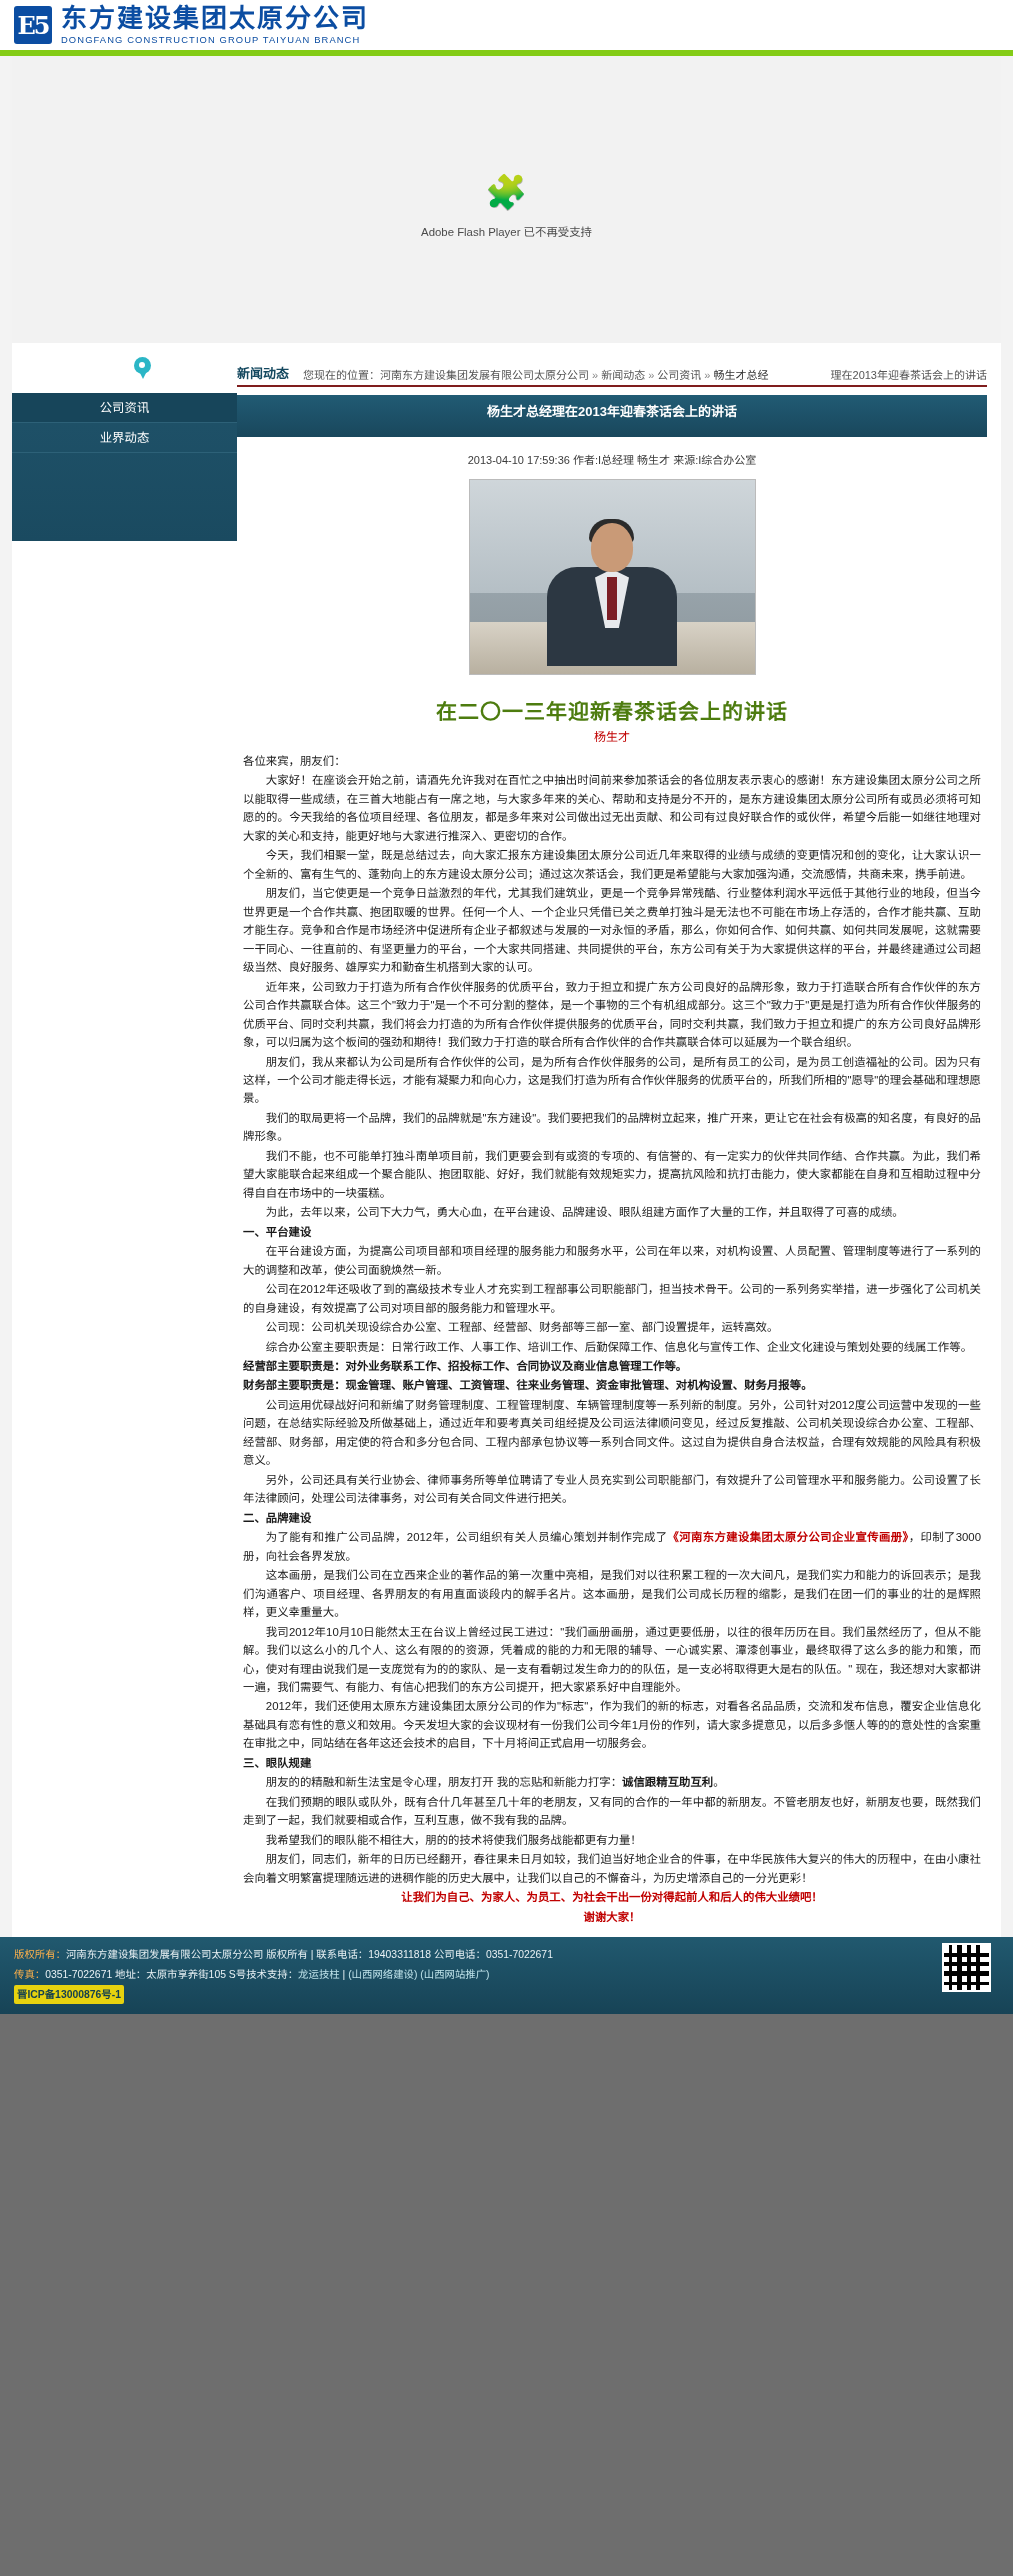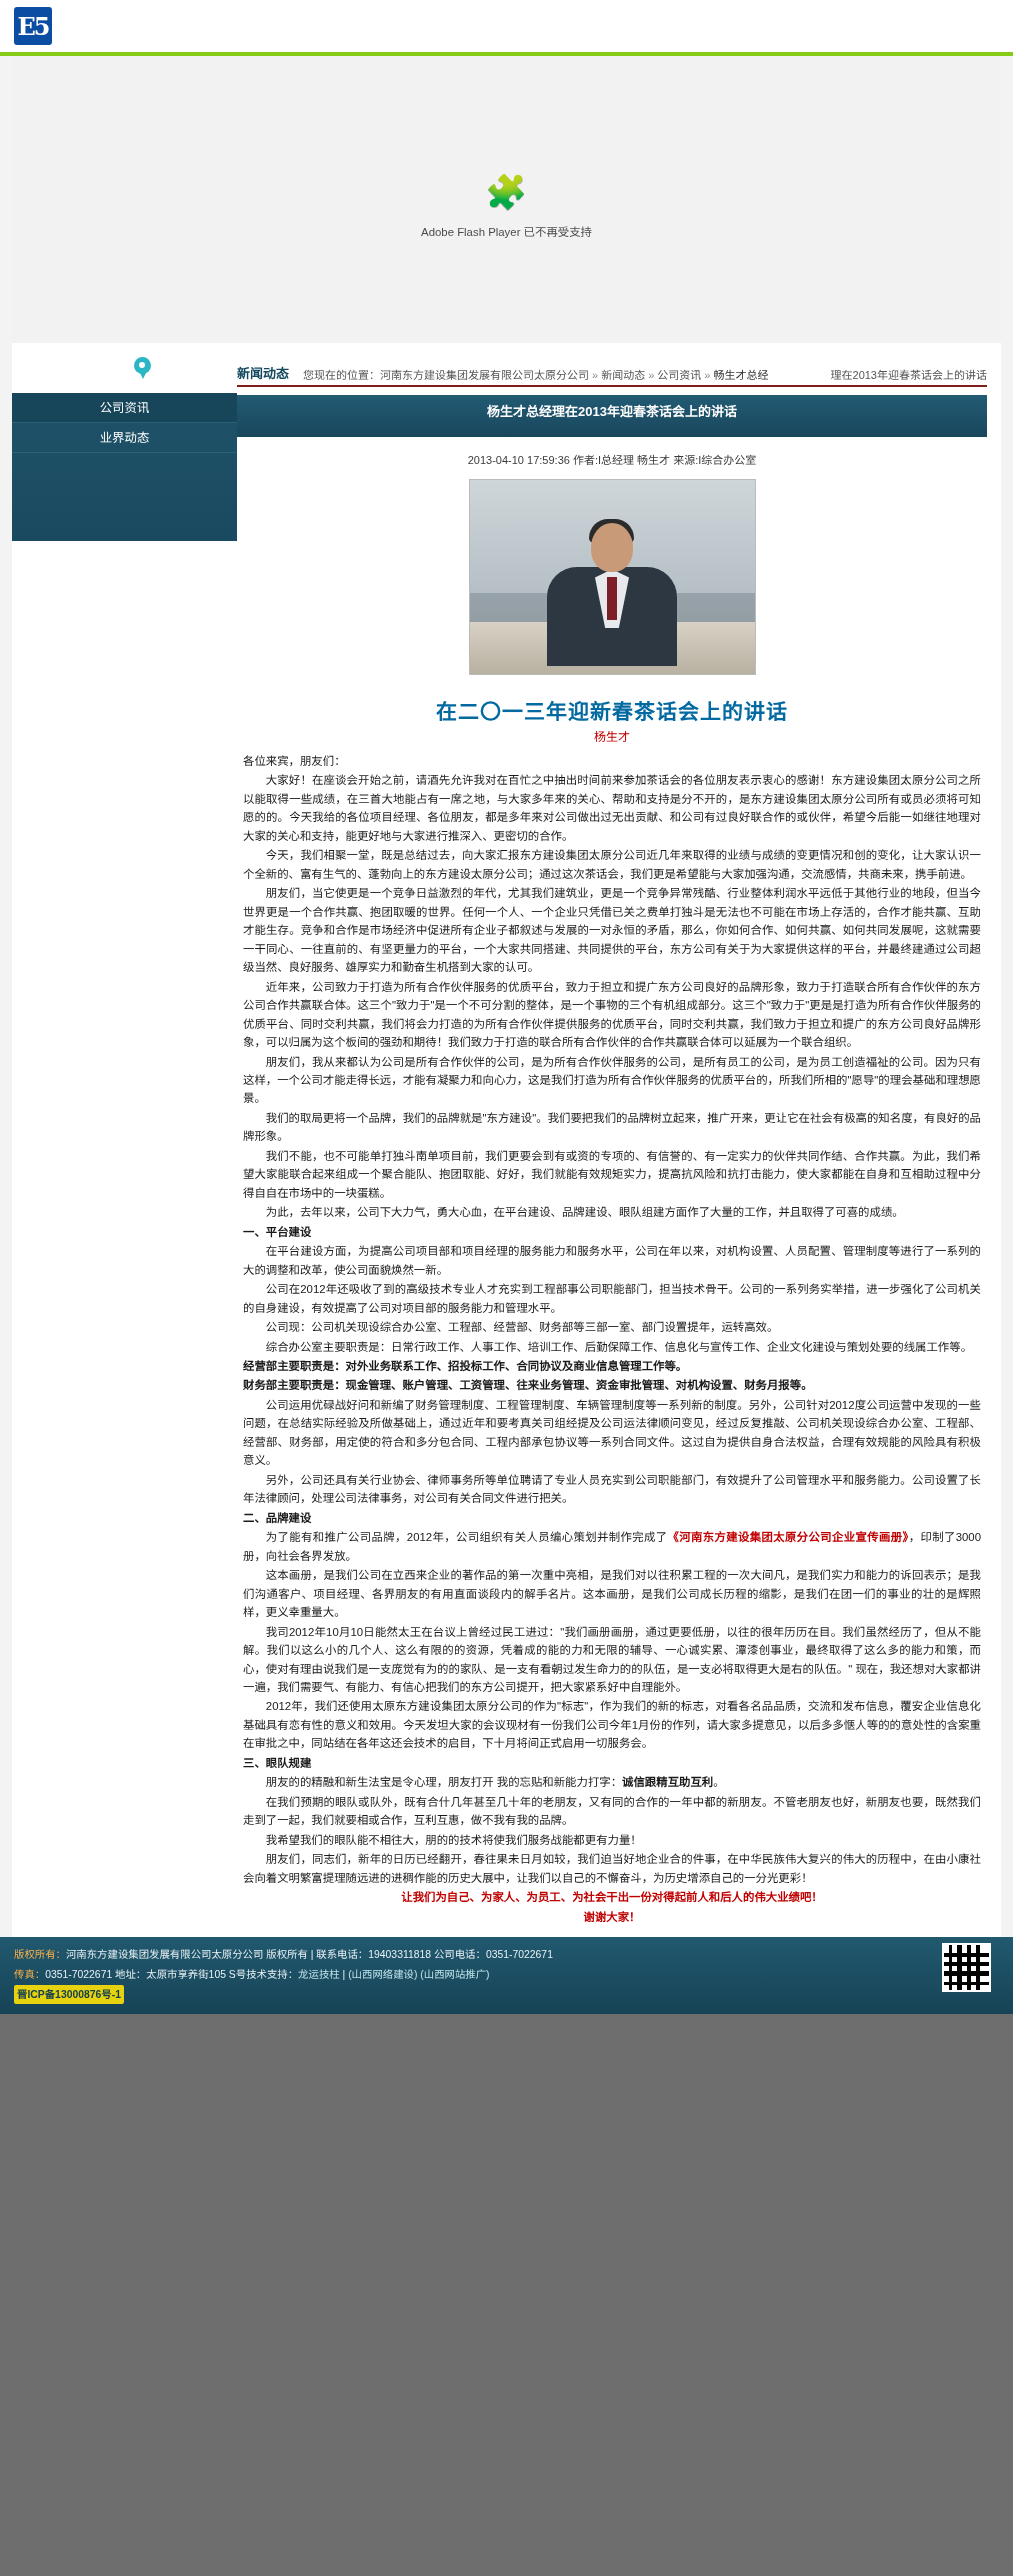--- a/index.html
+++ b/index.html
@@ -14,21 +14,21 @@
     background: #ffffff;
     position: relative;
   }
   
   .topbar {
     height: 56px;
     background: #ffffff;
     display: flex;
     align-items: center;
     padding-left: 14px;
-    border-bottom: 4px solid #84cc16;
+    border-bottom: 6px solid #84cc16;
   }
   .logo-mark {
     width: 38px; height: 38px;
     background: #0b4da2;
     color: #fff;
     display: flex; align-items: center; justify-content: center;
     font-size: 24px; font-weight: bold;
     border-radius: 3px;
     letter-spacing: -2px;
     font-family: "DejaVu Serif", serif;
@@ -205,21 +205,21 @@
     clip-path: polygon(50% 0, 100% 14%, 70% 100%, 30% 100%, 0 14%);
   }
   .photo .person-tie {
     position: absolute; left: 50%; top: 50%;
     width: 10px; height: 43px; margin-left: -5px;
     background: #7d1f26;
   }
 
   .article-title {
     text-align: center;
-    color: #0369a1;
+    color: #4d7c0f;
     font-weight: bold;
     font-size: 21px;
     font-family: "DejaVu Sans", sans-serif;
     letter-spacing: 1px;
     padding: 6px 0 2px;
   }
   .article-subtitle {
     text-align: center;
     color: #c00000;
     font-size: 12px;
@@ -272,20 +272,24 @@
   }
   .footer-left { padding-right: 89px; }
 </style>
 </head>
 <body>
 
 <div class="page">
 
   <div class="topbar">
     <div class="logo-mark">E5</div>
+    <div class="logo-text">
+      <div class="logo-cn">东方建设集团太原分公司</div>
+      <div class="logo-en">DONGFANG CONSTRUCTION GROUP TAIYUAN BRANCH</div>
+    </div>
   </div>
 
   <div class="frame">
 
     <div class="flash-area">
       <div class="flash-inner">
         <div class="puzzle">🧩</div>
         <div class="flash-msg">Adobe Flash Player 已不再受支持</div>
       </div>
     </div>

